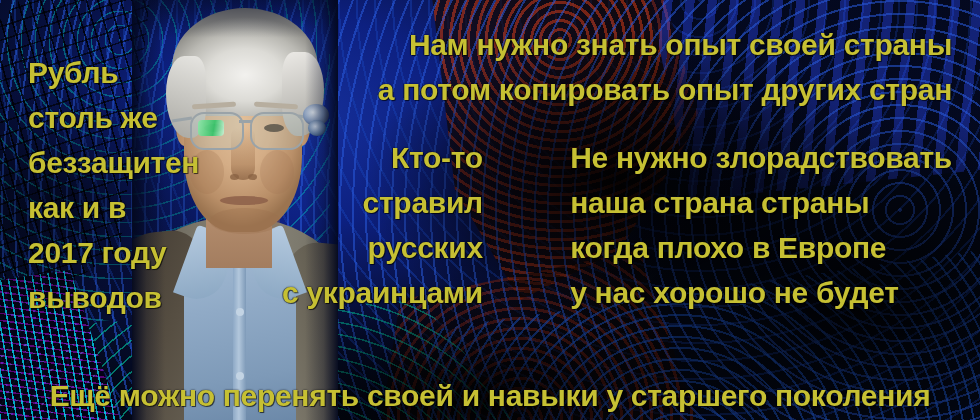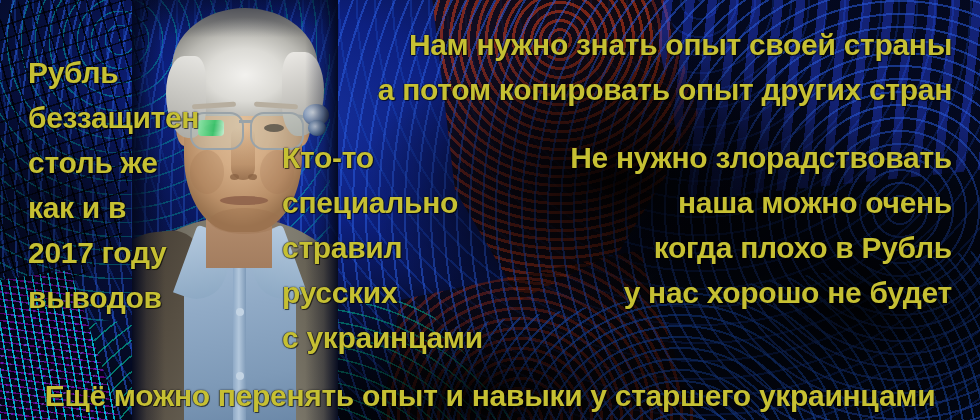--- a/index.html
+++ b/index.html
@@ -262,22 +262,22 @@
     white-space:nowrap;
     text-shadow:
       0 0 2px rgba(0,0,0,0.75),
       1px 1px 0 rgba(0,0,0,0.55),
       -1px 0 0 rgba(0,0,0,0.35);
   }
   .txt .line{display:block;}
 
   #block-top   {right:28px;top:22px;text-align:right;}
   #block-left  {left:28px;top:50px;text-align:left;}
-  #block-mid   {left:282px;top:135px;text-align:left;}
-  #block-right {right:28px;top:135px;text-align:right;}
+  #block-mid   {left:282px;top:135px;text-align:right;}
+  #block-right {right:28px;top:135px;}
   #block-bottom{left:0;width:980px;top:373px;text-align:center;}
 </style>
 </head>
 <body>
 
 <div id="stage">
 
   <div class="bg-layer bg-base"></div>
   <div class="bg-layer bg-arcs-l"></div>
   <div class="bg-layer bg-arcs-r2"></div>
@@ -333,39 +333,38 @@
   </div>
   <div id="portrait-mask"></div>
 
   <div class="txt" id="block-top">
     <span class="line">Нам нужно знать опыт своей страны</span>
     <span class="line">а потом копировать опыт других стран</span>
   </div>
 
   <div class="txt" id="block-left">
     <span class="line">Рубль</span>
+    <span class="line">столь же</span>
     <span class="line">беззащитен</span>
-    <span class="line">столь же</span>
     <span class="line">как и в</span>
     <span class="line">2017 году</span>
     <span class="line">выводов</span>
   </div>
 
   <div class="txt" id="block-mid">
     <span class="line">Кто-то</span>
-    <span class="line">специально</span>
     <span class="line">стравил</span>
     <span class="line">русских</span>
     <span class="line">с украинцами</span>
   </div>
 
   <div class="txt" id="block-right">
     <span class="line">Не нужно злорадствовать</span>
-    <span class="line">наша можно очень</span>
-    <span class="line">когда плохо в Рубль</span>
+    <span class="line">наша страна страны</span>
+    <span class="line">когда плохо в Европе</span>
     <span class="line">у нас хорошо не будет</span>
   </div>
 
   <div class="txt" id="block-bottom">
-    <span class="line">Ещё можно перенять опыт и навыки у старшего украинцами</span>
+    <span class="line">Ещё можно перенять своей и навыки у старшего поколения</span>
   </div>
 
 </div>
 
 </body></html>

